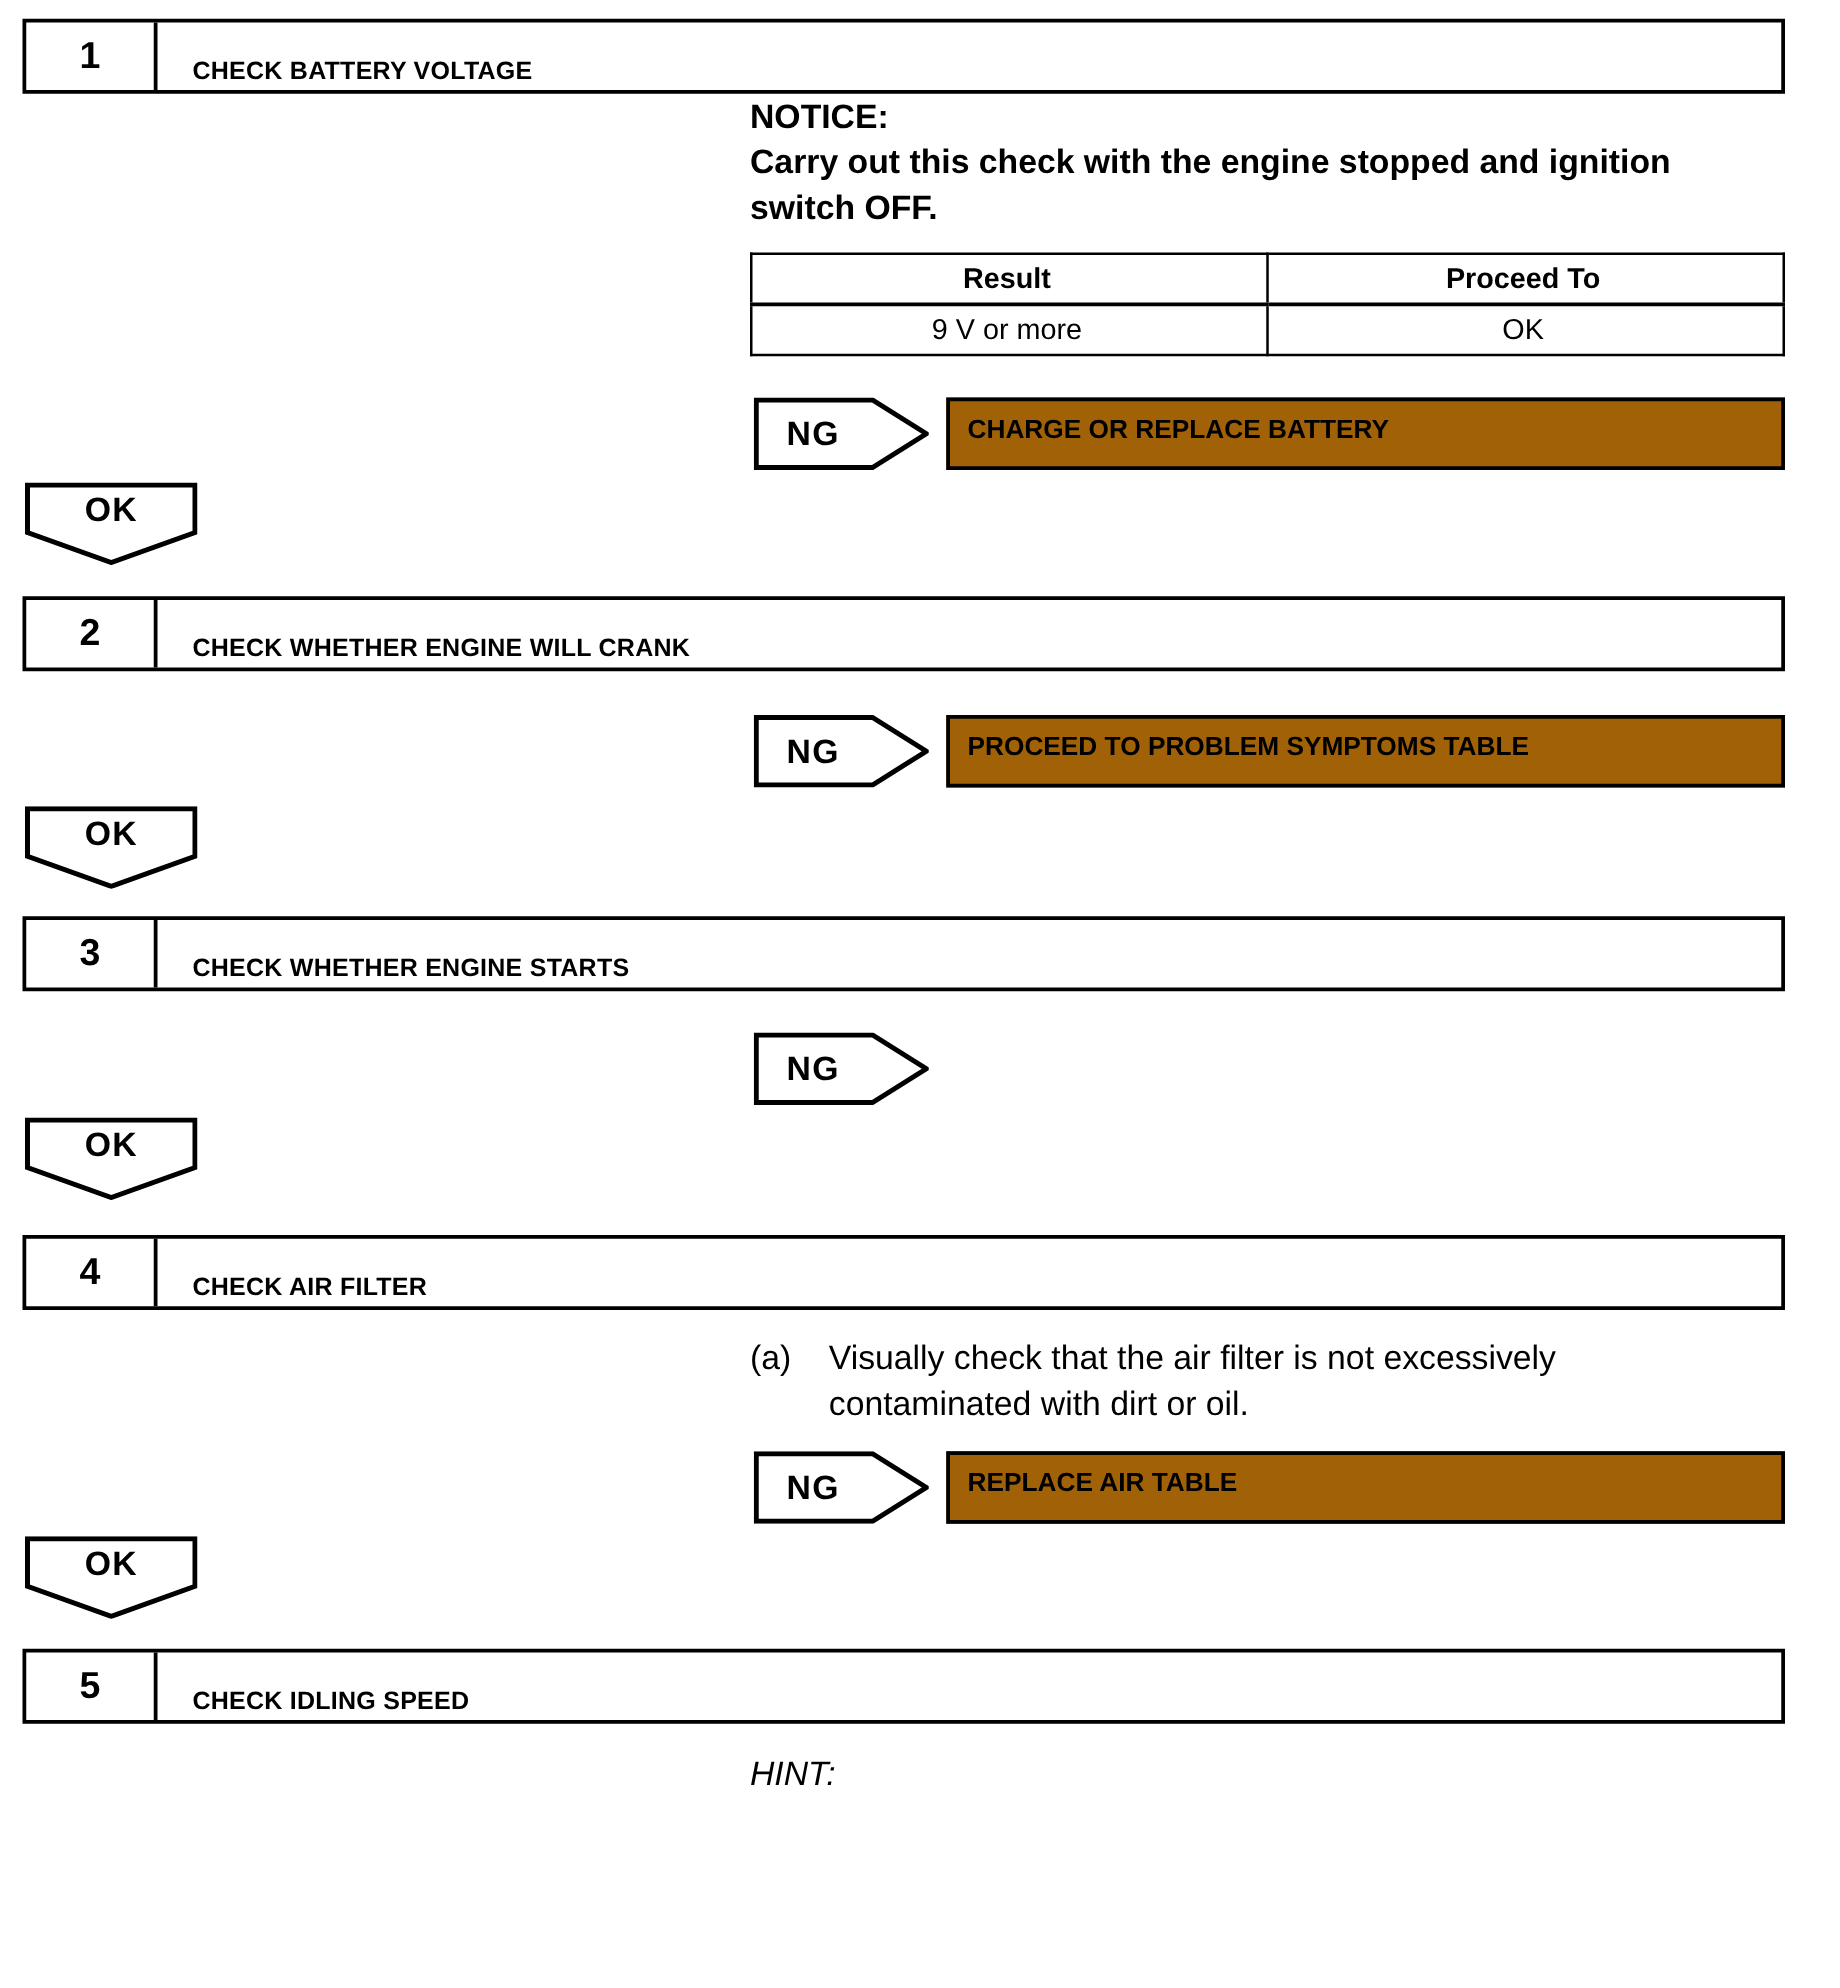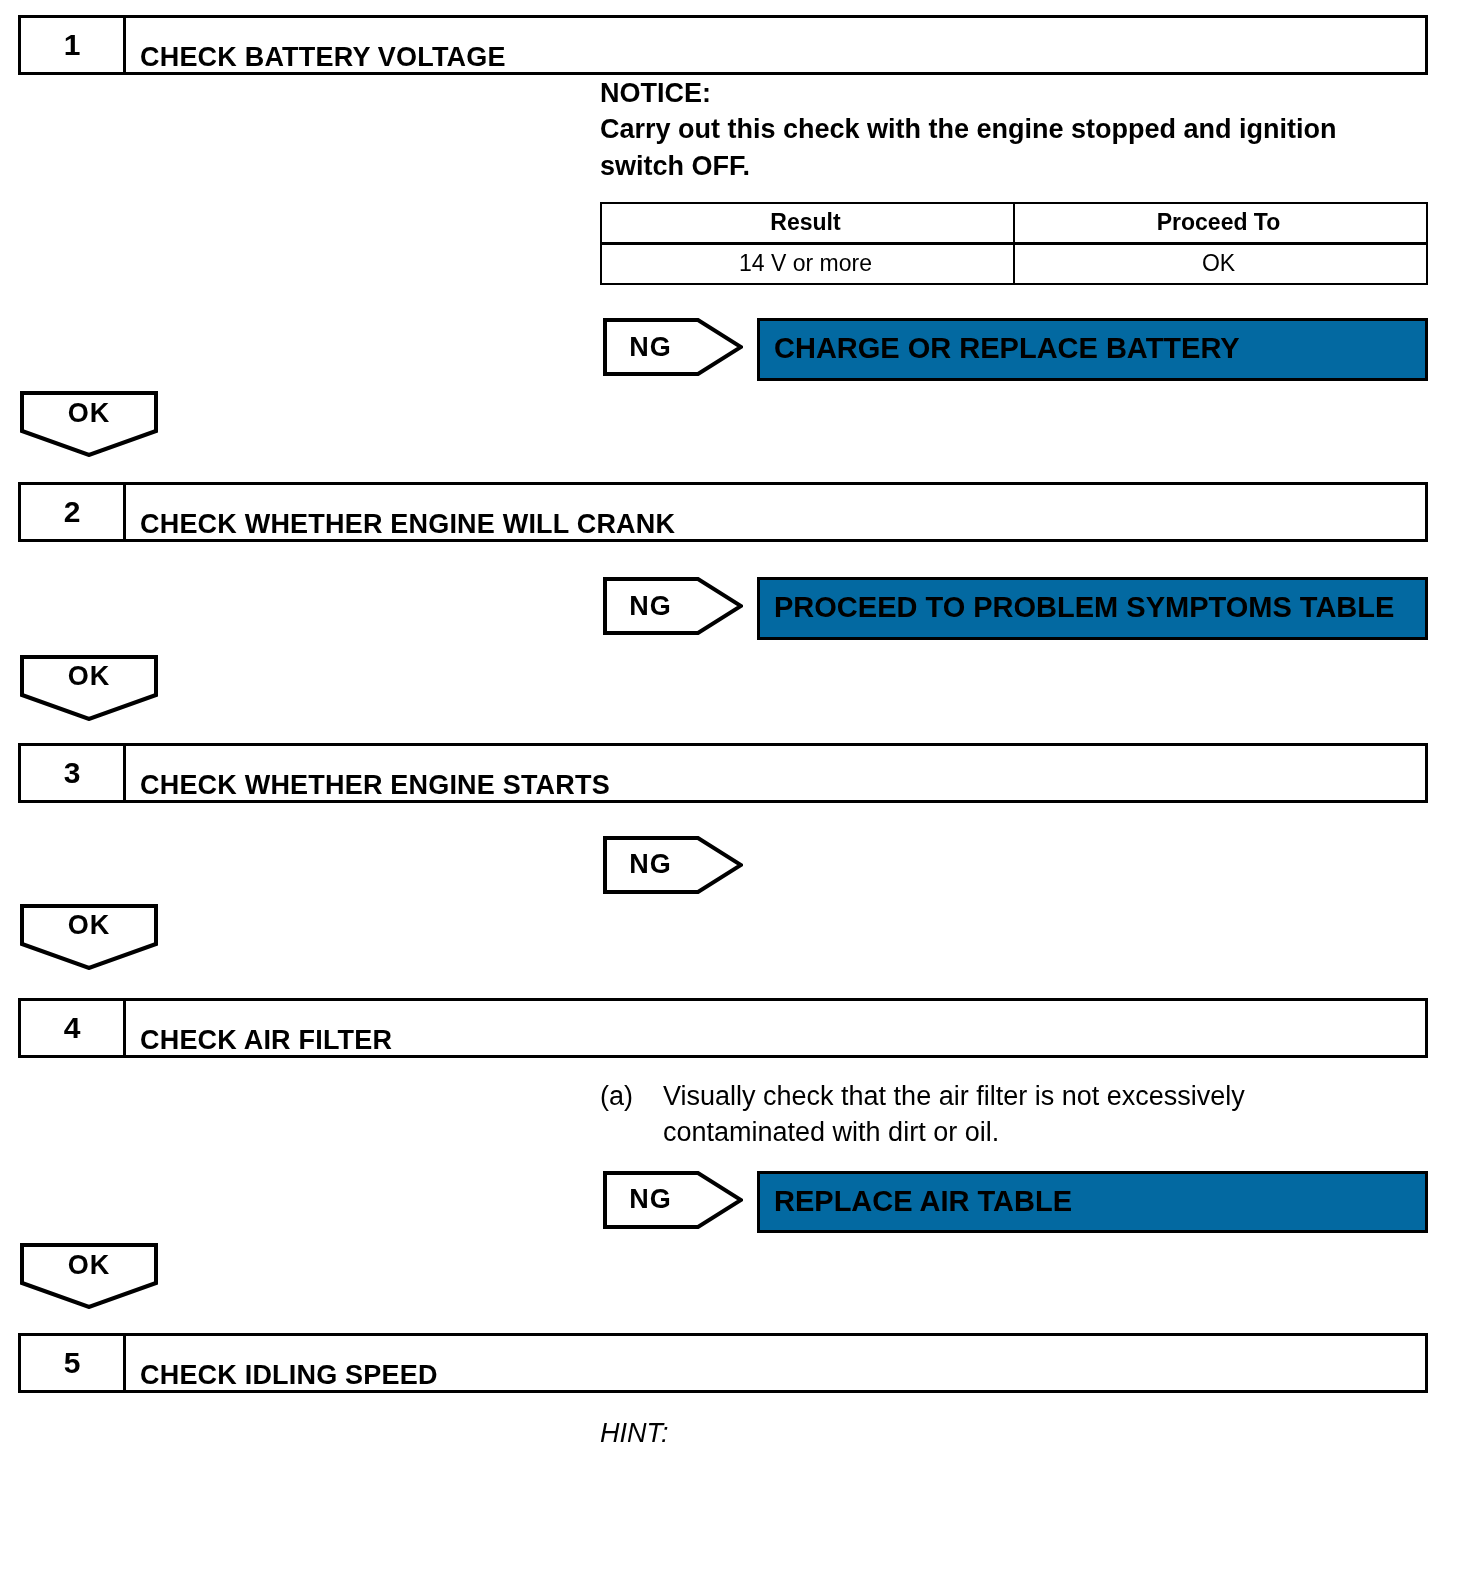--- a/index.html
+++ b/index.html
@@ -31,23 +31,23 @@
     display: flex;
     align-items: center;
     justify-content: center;
     font-weight: bold;
     font-size: 30px;
   }
   .step-title {
     flex: 1;
     display: flex;
     align-items: center;
-    padding-left: 14px;
-    font-weight: bold;
-    font-size: 27px;
+    padding-left: 28px;
+    font-weight: bold;
+    font-size: 20px;
     letter-spacing: 0.2px;
     margin-top: 25px;
   }
 
   .indent { margin-left: 582px; }
 
   .notice {
     font-weight: bold;
     font-size: 27px;
     line-height: 1.35;
@@ -94,24 +94,24 @@
     font-weight: bold;
     font-size: 27px;
     letter-spacing: 1px;
   }
   .ng-result {
     flex: 1;
     margin-left: 14px;
     border: 3px solid #000;
     padding: 9px 14px 10px 14px;
     font-weight: bold;
-    font-size: 29px;
+    font-size: 21px;
     line-height: 1.3;
     min-height: 58px;
-    background: #0369a1;
+    background: #a16207;
   }
 
   
   .ok-shape {
     position: relative;
     width: 138px;
     height: 66px;
     margin-left: 2px;
   }
   .ok-shape svg { position: absolute; left: 0; top: 0; }
@@ -174,21 +174,21 @@
       <div class="indent">
         <table class="dtable">
           <thead>
             <tr>
               <th>Result</th>
               <th>Proceed To</th>
             </tr>
           </thead>
           <tbody>
             <tr>
-              <td>14 V or more</td>
+              <td>9 V or more</td>
               <td>OK</td>
             </tr>
           </tbody>
         </table>
       </div>
 
       <div class="ng-row mt33">
         <div class="ng-shape">
           <svg width="140" height="58" viewBox="0 0 140 58">
             <polygon points="2,2 95,2 138,29 95,56 2,56" fill="#ffffff" stroke="#000000" stroke-width="4"></polygon>

